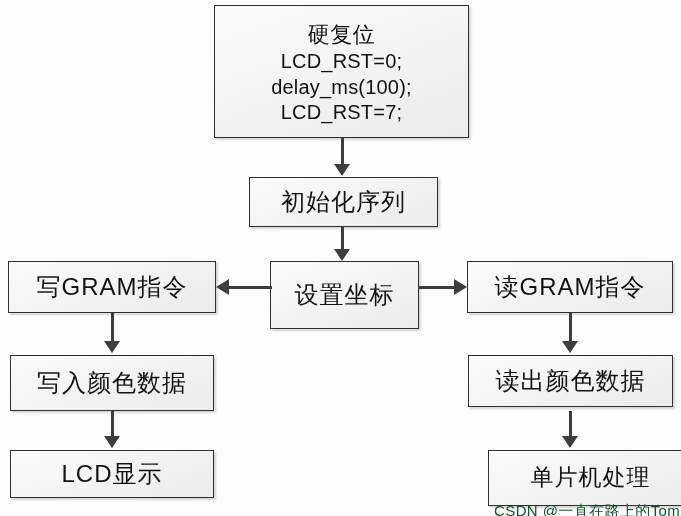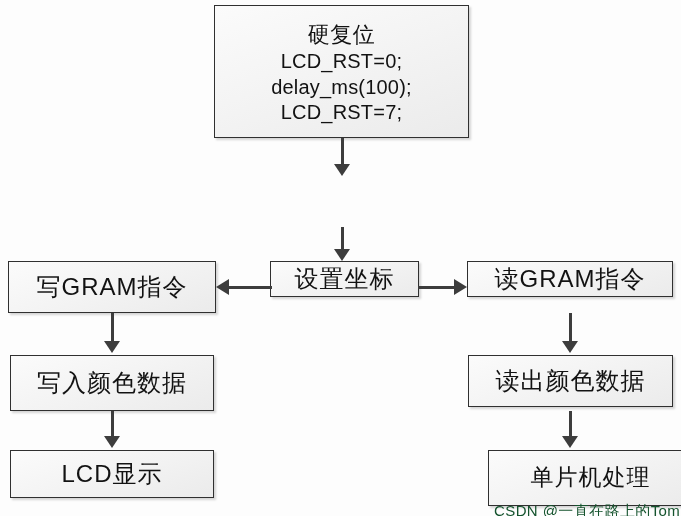--- a/index.html
+++ b/index.html
@@ -50,22 +50,22 @@
   }
   .node .label-sm {
     font-size: 23px;
     letter-spacing: 1px;
   }
 
   
   #node-hard-reset { left: 214px; top: 5px;   width: 255px; height: 133px; padding-top: 4px; text-align: center; }
   #node-init-seq   { left: 249px; top: 177px; width: 189px; height: 50px; }
   #node-write-gram { left: 8px;   top: 261px; width: 208px; height: 52px; }
-  #node-set-coord  { left: 270px; top: 261px; width: 149px; height: 36px; }
-  #node-read-gram  { left: 467px; top: 261px; width: 206px; height: 36px; }
+  #node-set-coord  { left: 270px; top: 261px; width: 149px; height: 68px; }
+  #node-read-gram  { left: 467px; top: 261px; width: 206px; height: 52px; }
   #node-write-data { left: 10px;  top: 355px; width: 204px; height: 56px; }
   #node-read-data  { left: 468px; top: 355px; width: 205px; height: 52px; }
   #node-lcd-show   { left: 10px;  top: 450px; width: 204px; height: 48px; }
   #node-mcu-proc   { left: 468px; top: 450px; width: 205px; height: 56px; margin-left: 20px; }
 
   
   .conn {
     position: absolute;
   }
   .vline {
@@ -125,20 +125,23 @@
     <div class="code">LCD_RST=0;</div>
     <div class="code">delay_ms(100);</div>
     <div class="code">LCD_RST=7;</div>
   </div>
 
   <div class="conn">
     <div class="vline" style="left:341px; top:138px; height:30px;"></div>
     <div class="arrow-down" style="left:334px; top:164px;"></div>
   </div>
 
+  <div class="node" id="node-init-seq">
+    <div class="label">初始化序列</div>
+  </div>
 
   <div class="conn">
     <div class="vline" style="left:341px; top:227px; height:25px;"></div>
     <div class="arrow-down" style="left:334px; top:249px;"></div>
   </div>
 
   <div class="node" id="node-write-gram">
     <div class="label">写GRAM指令</div>
   </div>
 

